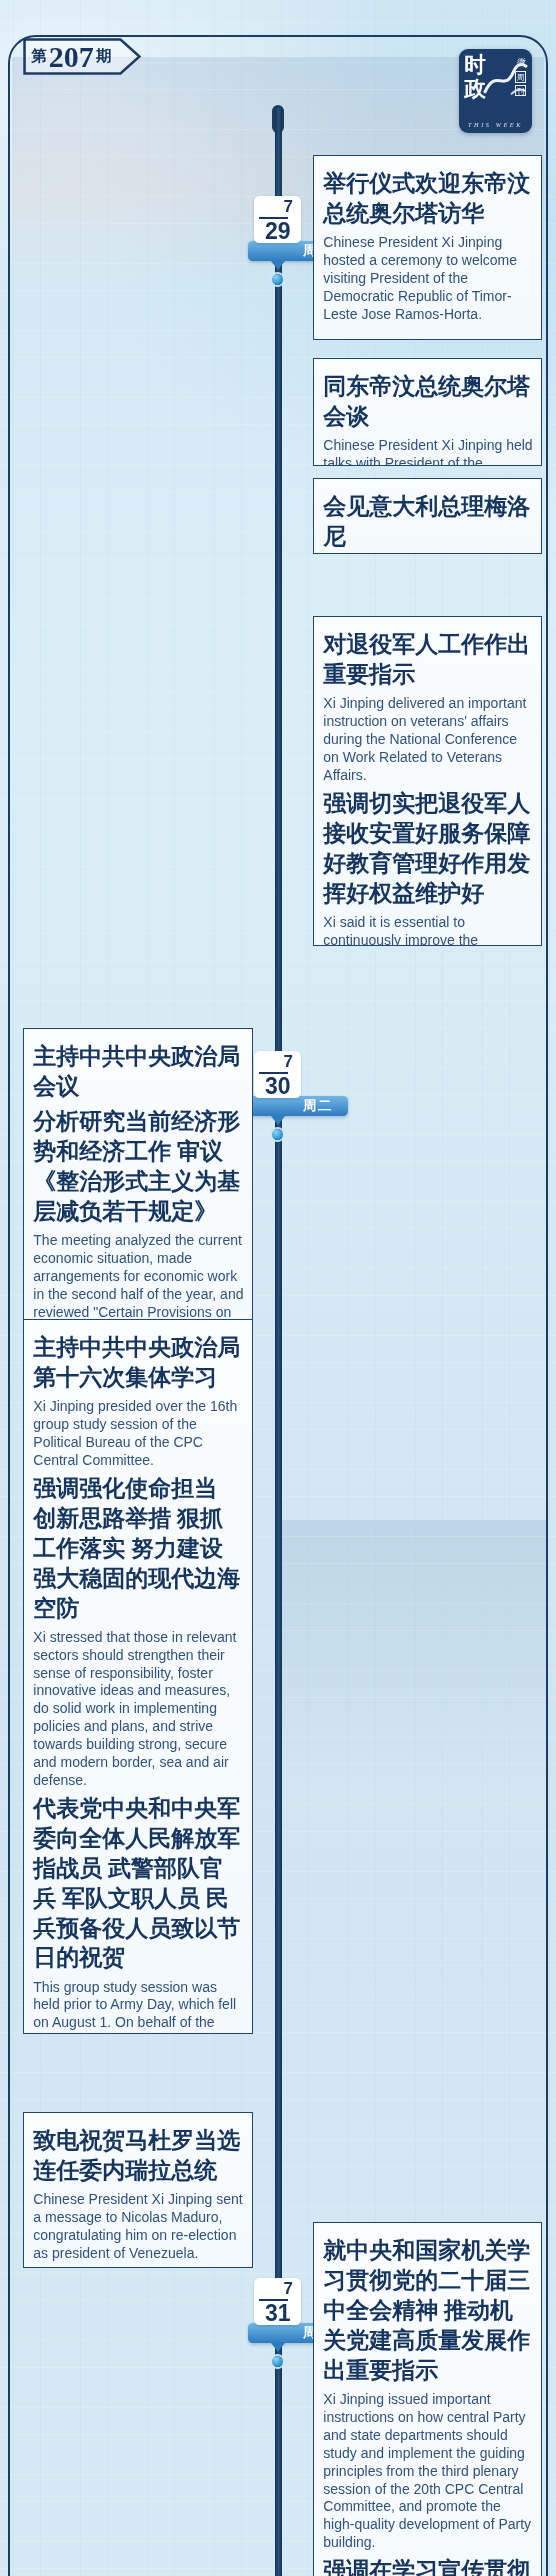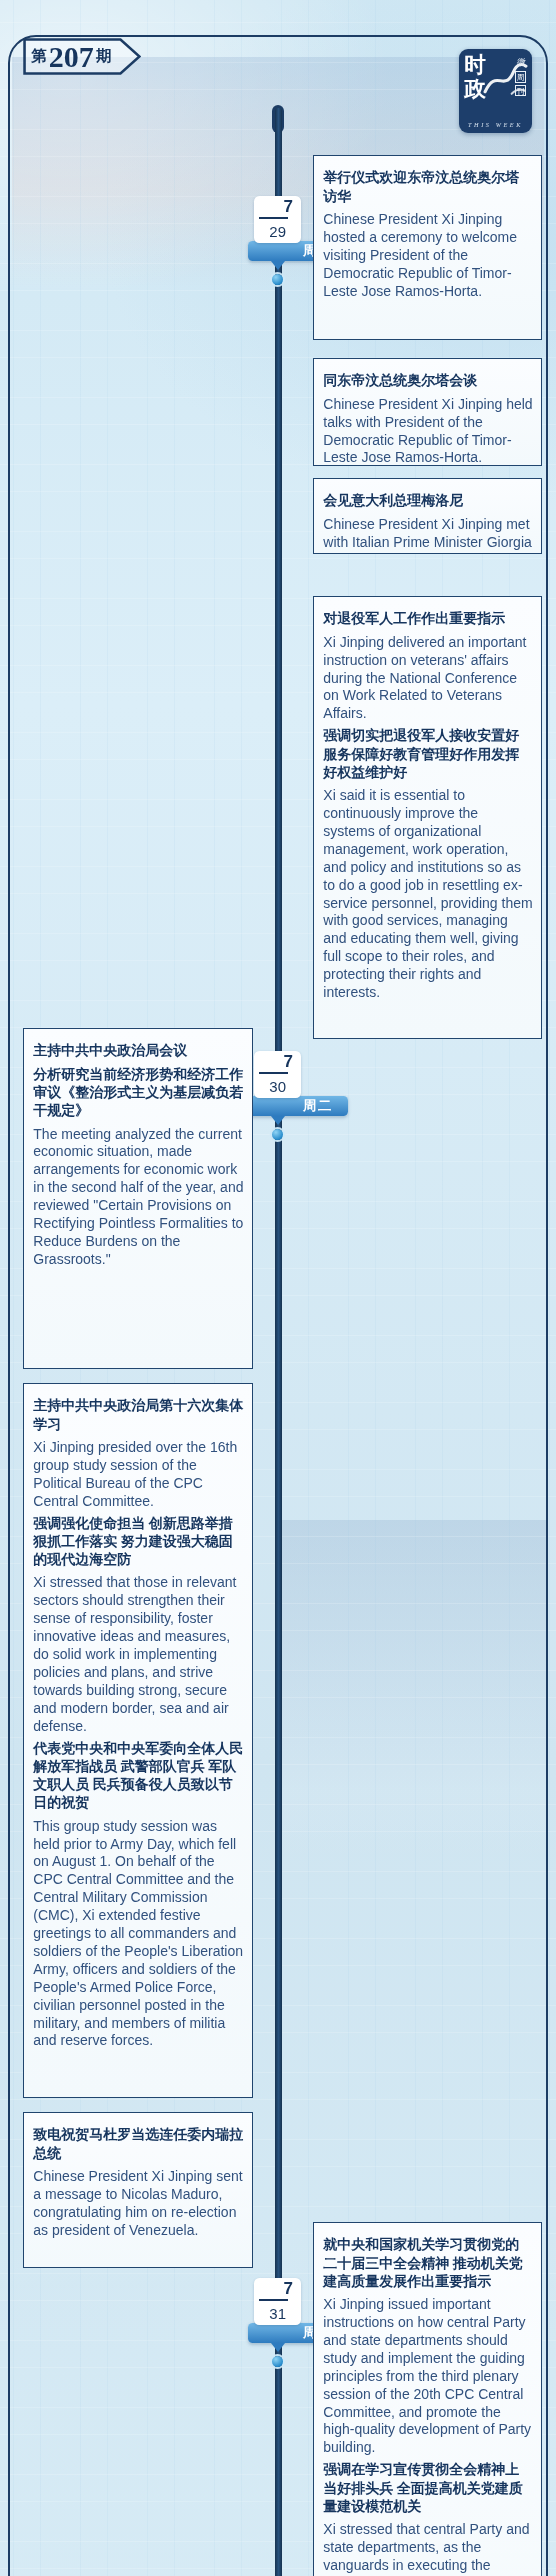--- a/index.html
+++ b/index.html
@@ -49,38 +49,38 @@
   
   .date-badge{position:absolute;left:248px;width:60px;height:98px;}
   .d1{top:196px}.d2{top:1051px}.d3{top:2278px}
   .db-band{position:absolute;top:45px;left:0;width:60px;height:19.6px;border-radius:4.6px;
     background:linear-gradient(180deg,#71b7e6,#2e7bbf);color:#fff;font-size:13.4px;font-weight:700;
     text-align:center;line-height:20.6px;letter-spacing:1.5px;box-shadow:0 1.5px 3.1px rgba(30,70,110,.25);padding-left:40px;}
   .db-white{position:absolute;top:0;left:6.2px;width:47px;height:47px;background:#fff;border-radius:5.2px;
     box-shadow:0 1px 2.6px rgba(30,70,110,.25);}
   .db-month{font-size:17px;font-weight:700;color:#17355d;text-align:right;padding:1.5px 8.2px 0 0;line-height:18.5px;}
   .db-rule{height:2.1px;background:#17355d;margin:0.5px 13.4px 0.5px 4.6px;}
-  .db-day{font-size:15px;font-weight:400;color:#17355d;text-align:center;line-height:25px;}
+  .db-day{font-size:23px;font-weight:700;color:#17355d;text-align:center;line-height:25px;}
   .db-pointer{position:absolute;top:65px;left:23px;width:0;height:0;
     border-left:7.2px solid transparent;border-right:7.2px solid transparent;border-top:9.3px solid #2e7bbf;}
   .db-dot{position:absolute;top:78px;left:24px;width:11.3px;height:11.3px;border-radius:50%;
     background:radial-gradient(circle at 35% 30%,#8fd4f5,#1f86c8 75%);
     box-shadow:0 0 0 2.1px rgba(205,233,248,.95);}
 
   
   .card{position:absolute;background:linear-gradient(180deg,#fbfdff,#f3f9fc);border:1.5px solid #20456e;
     padding:13.4px 8.2px 0 9.3px;box-sizing:border-box;overflow:hidden;}
   .card.left{left:23px;width:230px;}
   .card.right{left:313px;width:229px;}
-  .card .cn{font-size:14px;line-height:1.3;font-weight:700;color:#16355e;margin:0 0 5.2px;
+  .card .cn{font-size:23px;line-height:1.3;font-weight:700;color:#16355e;margin:0 0 5.2px;
     font-family:"Liberation Serif","Liberation Sans",sans-serif;}
   .card .cn:not(:first-child){margin-top:2px;}
   .card .en{font-size:14px;line-height:1.28;color:#31517e;margin:0 0 4.1px;}
   .c-r1{top:155px;height:185px}.c-r2{top:358px;height:108px}.c-r3{top:478px;height:76px}
-  .c-r4{top:596px;height:443px}.c-l1{top:1028px;height:341px}.c-l2{top:1383px;height:715px}
+  .c-r4{top:616px;height:330px}.c-l1{top:1028px;height:341px}.c-l2{top:1319px;height:715px}
   .c-l3{top:2112px;height:156px}.c-r5{top:2222px;height:539px}
 </style>
 </head>
 <body>
 
 <div class="poster">
   <div class="bg-photo p1"></div>
   <div class="bg-photo p2"></div>
 
   <div class="bg-grid"></div>

